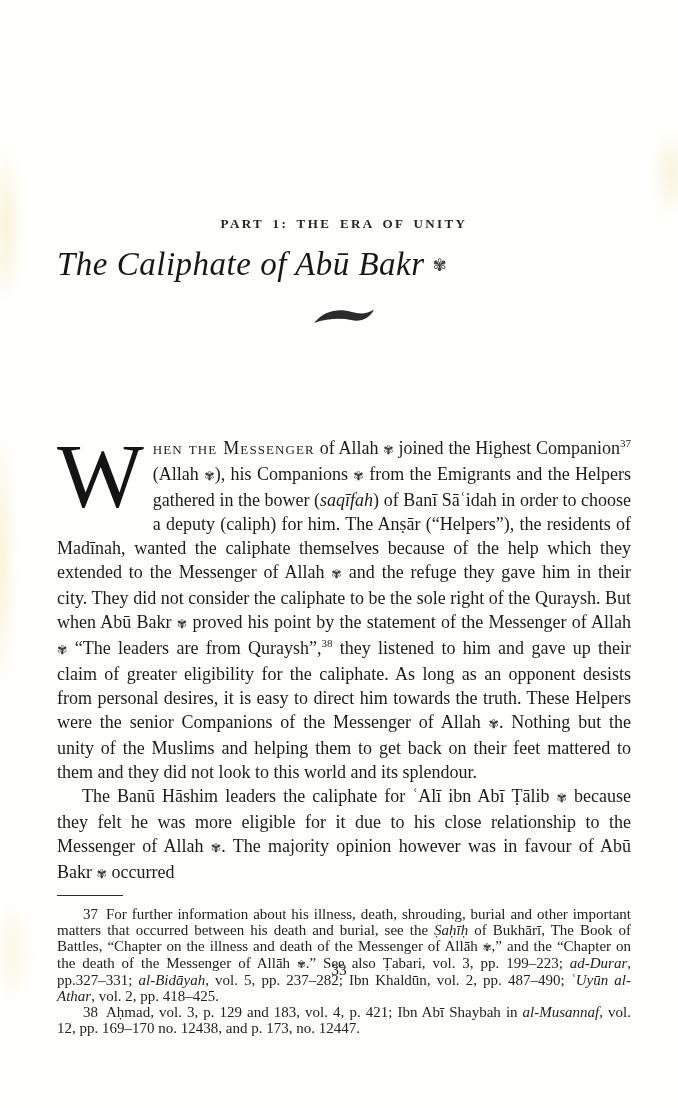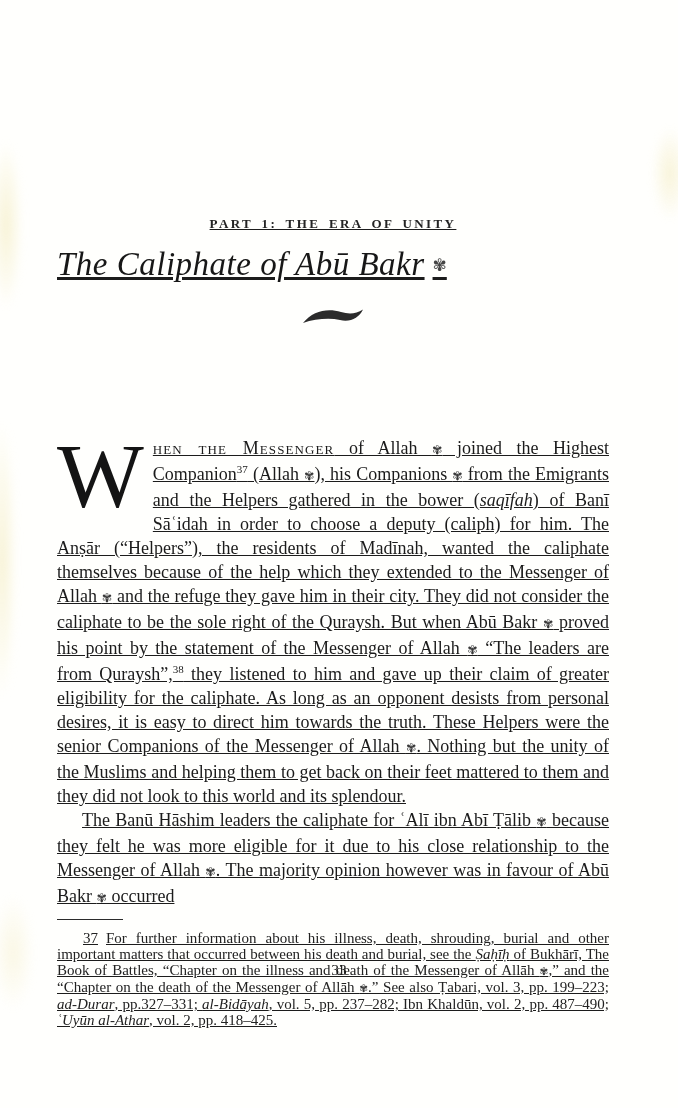--- a/index.html
+++ b/index.html
@@ -9,21 +9,21 @@
     background:#fffffd;color:#1c1c1c;
     font-family:"Liberation Serif","DejaVu Serif",serif;
   }
   .tint{position:absolute;pointer-events:none;
     background:radial-gradient(closest-side,rgba(246,240,205,0.85),rgba(246,240,205,0));
     filter:blur(4px);}
   .tint.l1{left:-10px;top:140px;width:32px;height:170px;}
   .tint.l2{left:-12px;top:420px;width:28px;height:280px;}
   .tint.r1{right:-10px;top:126px;width:36px;height:95px;opacity:.9;}
   .tint.bl{left:-8px;top:895px;width:42px;height:115px;opacity:.6;}
-  .content{position:absolute;left:57px;right:69px;top:0;text-decoration:underline;}
+  .content{position:absolute;left:57px;right:47px;top:0;}
   .part-header{
     margin-top:216px;text-align:center;
     font-size:13px;font-weight:bold;letter-spacing:2.4px;word-spacing:3px;color:#242424;
   }
   .chapter-title{
     margin-top:13px;font-style:italic;
     font-size:33px;line-height:38px;color:#171717;letter-spacing:0.5px;
   }
   .title-orn{
     font-style:normal;font-family:"DejaVu Sans",sans-serif;
@@ -77,19 +77,20 @@
 
     <div class="body-text">
       <p><span class="dropcap">W</span><span><span class="sc">hen the Messenger</span><span> of Allah </span><span class="orn">✾</span><span> joined the Highest Companion</span><sup>37</sup><span> (Allah </span><span class="orn">✾</span><span>), his Companions </span><span class="orn">✾</span><span> from the Emigrants and the Helpers gathered in the bower (</span><span class="i">saqīfah</span><span>) of Banī Sāʿidah in order to choose a deputy (caliph) for him. The Anṣār (“Helpers”), the residents of Madīnah, wanted the caliphate themselves because of the help which they extended to the Messenger of Allah </span><span class="orn">✾</span><span> and the refuge they gave him in their city. They did not consider the caliphate to be the sole right of the Quraysh. But when Abū Bakr </span><span class="orn">✾</span><span> proved his point by the statement of the Messenger of Allah </span><span class="orn">✾</span><span> “The leaders are from Quraysh”,</span><sup>38</sup><span> they listened to him and gave up their claim of greater eligibility for the caliphate. As long as an opponent desists from personal desires, it is easy to direct him towards the truth. These Helpers were the senior Companions of the Messenger of Allah </span><span class="orn">✾</span><span>. Nothing but the unity of the Muslims and helping them to get back on their feet mattered to them and they did not look to this world and its splendour.</span></span></p>
       <p class="para2"><span><span>The Banū Hāshim leaders the caliphate for ʿAlī ibn Abī Ṭālib </span><span class="orn">✾</span><span> because they felt he was more eligible for it due to his close relationship to the Messenger of Allah </span><span class="orn">✾</span><span>. The majority opinion however was in favour of Abū Bakr </span><span class="orn">✾</span><span> occurred</span></span></p>
     </div>
 
     <div class="fn-rule"></div>
 
     <div class="footnotes">
       <p><span class="fn-num">37</span><span><span>For further information about his illness, death, shrouding, burial and other important matters that occurred between his death and burial, see the </span><span class="i">Ṣaḥīḥ</span><span> of Bukhārī, The Book of Battles, “Chapter on the illness and death of the Messenger of Allāh </span><span class="orn">✾</span><span>,” and the “Chapter on the death of the Messenger of Allāh </span><span class="orn">✾</span><span>.” See also Ṭabari, vol. 3, pp. 199–223; </span><span class="i">ad-Durar</span><span>, pp.327–331; </span><span class="i">al-Bidāyah</span><span>, vol. 5, pp. 237–282; Ibn Khaldūn, vol. 2, pp. 487–490; </span><span class="i">ʿUyūn al-Athar</span><span>, vol. 2, pp. 418–425.</span></span></p>
+      <p><span class="fn-num">38</span><span><span>Aḥmad, vol. 3, p. 129 and 183, vol. 4, p. 421; Ibn Abī Shaybah in </span><span class="i">al-Musannaf</span><span>, vol. 12, pp. 169–170 no. 12438, and p. 173, no. 12447.</span></span></p>
     </div>
 
   </div>
 
   <div class="page-number">33</div>
 
 </div>
 
 </body></html>

